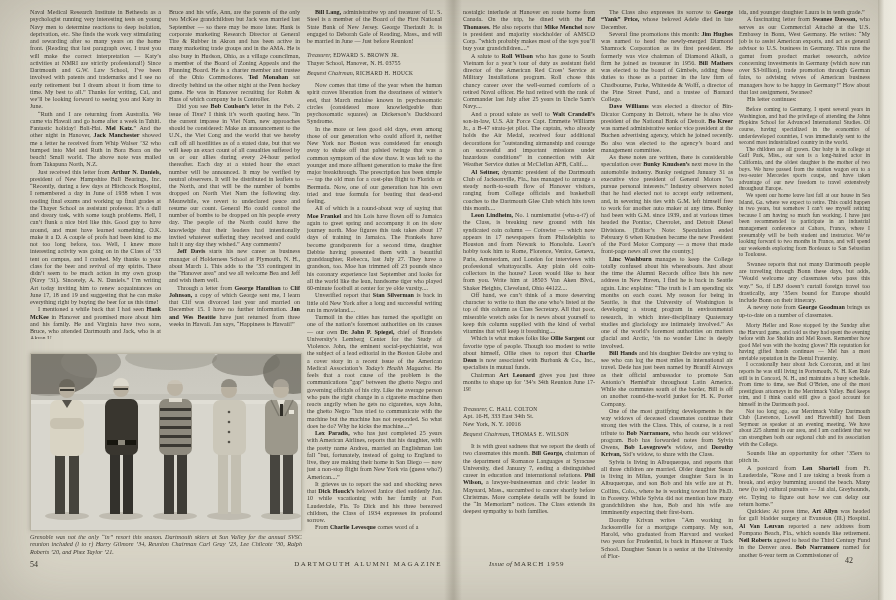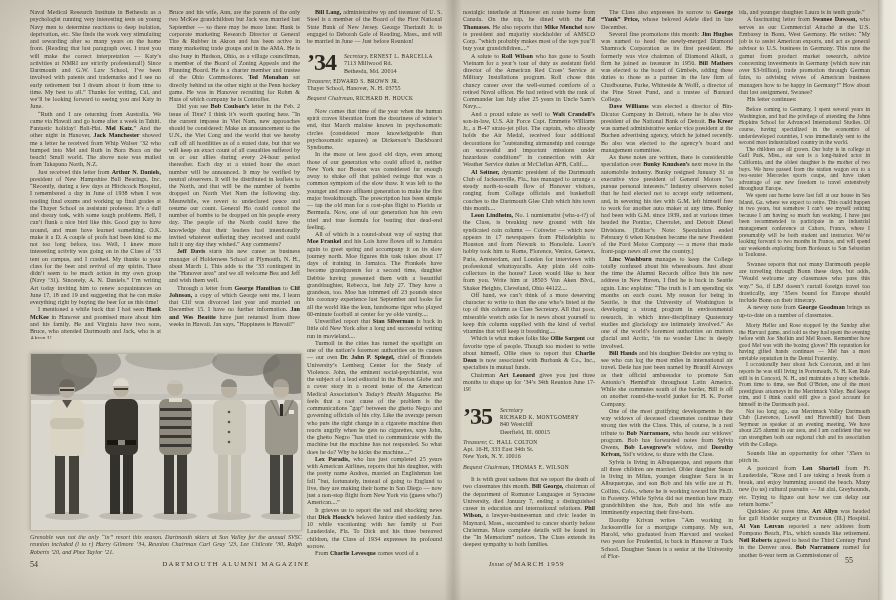--- a/index.html
+++ b/index.html
@@ -33,21 +33,21 @@
   .addr p{margin:0;text-indent:0 !important;}
   .ch-sec .addr p{text-indent:0;}
   
   .photo{position:absolute;left:30px;top:353px;width:270px;height:176px;
     border:1px solid #bab5a5;background:#d2cfc6;box-shadow:0 0 4px rgba(80,75,60,.3);}
   .photo svg{display:block;width:100%;height:100%;}
   .caption{position:absolute;left:30px;top:533px;width:272px;
     font-style:italic;font-size:6.2px;line-height:7.4px;text-align:justify;}
   
   .pagenum{position:absolute;font-size:8px;color:#35322b;}
-  .footer-mag{position:absolute;left:30px;top:560px;width:412px;text-align:center;
+  .footer-mag{position:absolute;left:30px;top:560px;width:412px;text-align:right;
     font-size:7px;letter-spacing:1.4px;color:#3a362e;}
   .footer-issue{position:absolute;left:463px;top:560px;font-size:7px;color:#3a362e;}
   .footer-issue .it{font-style:italic;letter-spacing:.2px;margin-left:26px;}
   .footer-issue .caps{letter-spacing:.9px;}
 </style>
 </head>
 <body>
 
 <div class="spread">
 
@@ -65,28 +65,20 @@
         <p><b>Jeff Davis</b> starts his new career as business manager of Holderness School at Plymouth, N. H., about March 1. This adds to the ’33 contingent in the “Hanover area” and we all welcome Bea and Jeff and wish them well.</p>
         <p>Through a letter from <b>George Hamilton</b> to <b>Clif Johnson,</b> a copy of which George sent me, I learn that Clif was divorced last year and married on December 15. I have no further information. <b>Jan and Wes Beattie</b> have just returned from three weeks in Hawaii. Jan says, “Happiness is Hawaii!”</p>
       </div>
 
     <div class="col" style="left:307px;top:9px;width:135px;height:547px;">
       <div>
           <p><b>Bill Lang,</b> administrative vp and treasurer of U. S. Steel is a member of the Board of the First National State Bank of New Jersey. George Theriault Jr. is engaged to Deborah Gale of Reading, Mass., and will be married in June — Just before Reunion!</p>
         </div>
 
       <div class="class-head">
-        <div class="ch-top">
-          <span class="ch-year">’34</span>
-          <span class="ch-sec">
-            <span class="lbl">Secretary,</span>
-            <span class="name">ERNEST L. BARCELLA</span>
-            <span class="addr"><p>7113 Millwood Rd.</p><p>Bethesda, Md. 20014</p></span>
-          </span>
-        </div>
         <div class="ch-line">
           <span class="lbl">Treasurer,</span>
           <span class="name">EDWARD S. BROWN JR.</span>
           <span class="addr"><p>Thayer School, Hanover, N. H. 03755</p></span>
         </div>
         <div class="ch-line">
           <span class="lbl">Bequest Chairman,</span>
           <span class="name">RICHARD H. HOUCK</span>
         </div>
       </div>
@@ -212,28 +204,20 @@
           <p>A salute to <b>Roll Wilson</b> who has gone to South Vietnam for a year’s tour of duty as assistant field director of the American Red Cross’ Service at Military Installations program. Roll chose this chancy career over the well-earned comforts of a retired Naval officer. He had retired with the rank of Commander last July after 25 years in Uncle Sam’s Navy....</p>
           <p>And a proud salute as well to <b>Walt Crandell’s</b> son-in-law, U.S. Air Force Capt. Emmette Williams Jr., a B-47 strato-jet pilot. The captain, who already holds the Air Medal, received four additional decorations for “outstanding airmanship and courage on successful and important missions under hazardous conditions” in connection with Air Weather Service duties at McClellan AFB, Calif....</p>
           <p><b>Al Seitner,</b> dynamic president of the Dartmouth Club of Jacksonville, Fla., has managed to arrange a steady north-to-south flow of Hanover visitors, ranging from College officials and basketball coaches to the Dartmouth Glee Club which hits town this month....</p>
           <p><b>Leon Lindheim,</b> No. 1 numismatist (wha-a-t?) of the Class, is breaking new ground with his syndicated coin column — <i>Coinwise</i> — which now appears in 17 newspapers from Philadelphia to Houston and from Newark to Honolulu. Leon’s hobby took him to Rome, Florence, Venice, Geneva, Paris, Amsterdam, and London for interviews with professional whattayacalls. Any plain old coin-collectors in the house? Leon would like to hear from you. Write him at 18503 Van Aken Blvd., Shaker Heights, Cleveland, Ohio 44122....</p>
           <p>Off hand, we can’t think of a more deserving character to write to than the one who’s listed at the top of this column as Class Secretary. All that poor, miserable wretch asks for is news about yourself to keep this column supplied with the kind of verbal vitamins that will keep it breathing....</p>
           <p>Which is what makes folks like <b>Ollie Sargent</b> our favorite type of people. Though too modest to write about himself, Ollie rises to report that <b>Charlie Dean</b> is now associated with Burbank &amp; Co., Inc., specialists in mutual funds.</p>
           <p>Chairman <b>Art Leonard</b> gives you just three months to shape up for ’34’s 34th Reunion June 17-19!</p>
         </div>
 
       <div class="class-head">
-        <div class="ch-top">
-          <span class="ch-year">’35</span>
-          <span class="ch-sec">
-            <span class="lbl">Secretary</span><br>
-            <span class="name">RICHARD K. MONTGOMERY</span>
-            <span class="addr"><p>840 Westcliff</p><p>Deerfield, Ill. 60015</p></span>
-          </span>
-        </div>
         <div class="ch-line">
           <span class="lbl">Treasurer,</span>
           <span class="name">C. HALL COLTON</span>
           <span class="addr"><p>Apt. 16-H, 333 East 34th St.</p><p>New York, N. Y. 10016</p></span>
         </div>
         <div class="ch-line">
           <span class="lbl">Bequest Chairman,</span>
           <span class="name">THOMAS E. WILSON</span>
         </div>
       </div>
@@ -279,18 +263,18 @@
           <p>Sounds like an opportunity for other ’35ers to pitch in.</p>
           <p>A postcard from <b>Len Shortell</b> from Ft. Lauderdale, “Rose and I are taking a break from a break, and enjoy bumming around the beach. Many new (to us) cultural pursuits — Jai alai, Greyhounds, etc. Trying to figure out how we can delay our return home.”</p>
           <p>Quickies: At press time, <b>Art Allyn</b> was headed for gall bladder surgery at Evanston (Ill.) Hospital. <b>Al Van Leuvan</b> reported a new address from Pompano Beach, Fla., which sounds like retirement. <b>Neil Roberts</b> agreed to head the Third Century Fund in the Denver area. <b>Bob Narramore</b> named for another 6-year term as Commissioner of</p>
         </div>
     </div>
 
     <div class="footer-issue">
       <span class="it">Issue of</span>
       <span class="caps">MARCH 1959</span>
     </div>
-    <div class="pagenum" style="left:845px;top:556px;">55</div>
+    <div class="pagenum" style="left:845px;top:556px;">42</div>
   </div>
 
   <div class="gutter"></div>
   <div class="right-edge"></div>
 </div>
 
 </body></html>

